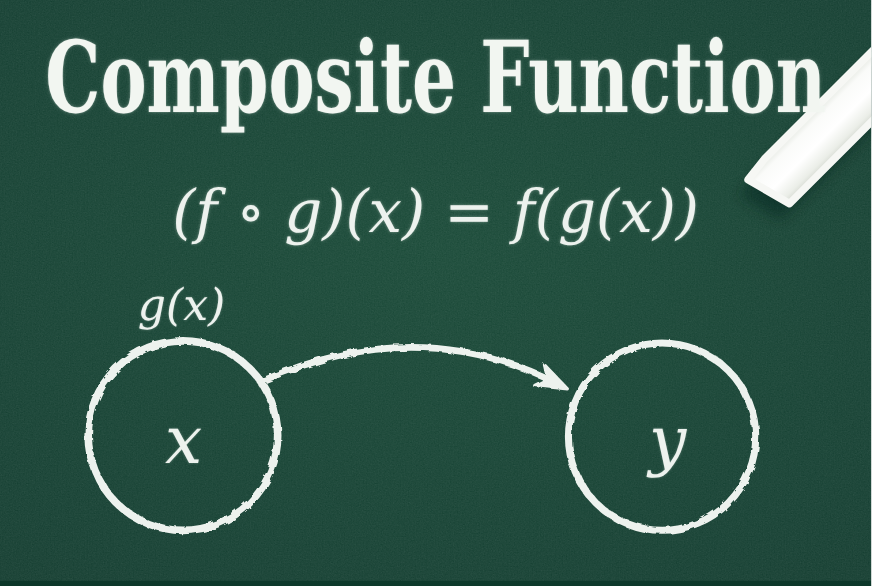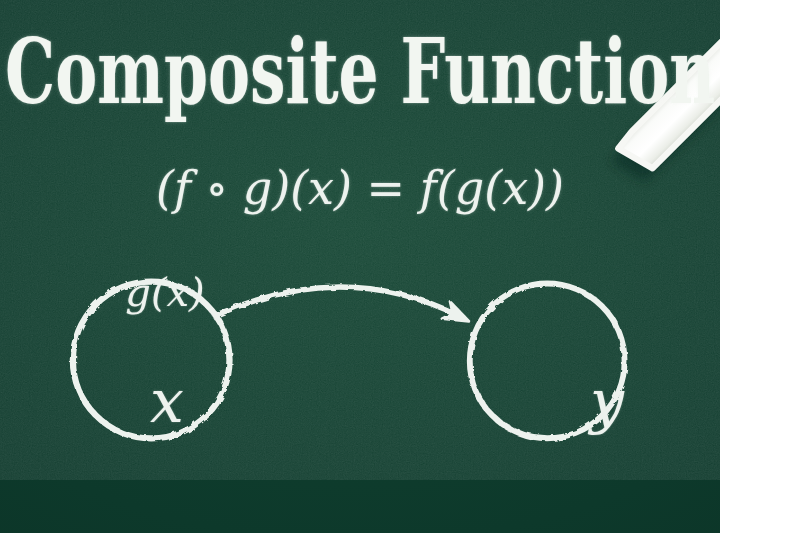--- a/index.html
+++ b/index.html
@@ -1,18 +1,18 @@
 <!DOCTYPE html>
 <html><head>
 <meta charset="utf-8">
 <style>
   html, body { margin: 0; padding: 0; }
   .board {
     position: relative;
-    width: 720px;
+    width: 792px;
     height: 533px;
     overflow: hidden;
     background: radial-gradient(130% 115% at 50% 42%, #124431 0%, #0d392b 52%, #0a2f23 100%);
     font-family: "DejaVu Serif", serif;
     color: #edf2ee;
   }
   .layer-svg {
     position: absolute;
     inset: 0;
   }
@@ -36,37 +36,37 @@
   }
   .formula-wrap {
     position: absolute;
     top: 163px;
     left: 0;
     width: 100%;
     display: flex;
     justify-content: center;
   }
   .formula {
-    font-size: 46px;
+    font-size: 54px;
     line-height: 1.1;
     font-style: italic;
     white-space: nowrap;
     color: #edf2ee;
     text-shadow: 0 0 2px rgba(237,242,238,0.40), 0 0 5px rgba(237,242,238,0.15);
   }
   .set-label {
     position: absolute;
     font-style: italic;
     font-size: 40px;
     line-height: 1;
     transform: translateX(-50%);
     text-shadow: 0 0 2px rgba(237,242,238,0.40);
     white-space: nowrap;
   }
-  .left-label  { left: 165px; top: 272px; font-style: italic; }
+  .left-label  { left: 165px; top: 258px; font-style: italic; }
   .right-label { left: 636px; top: 255px; }
   .set-value {
     position: absolute;
     font-style: italic;
     font-size: 60px;
     line-height: 1;
     transform: translate(-50%,-50%);
     text-shadow: 0 0 2px rgba(237,242,238,0.40);
   }
   .left-value  { left: 167px; top: 401px; }

